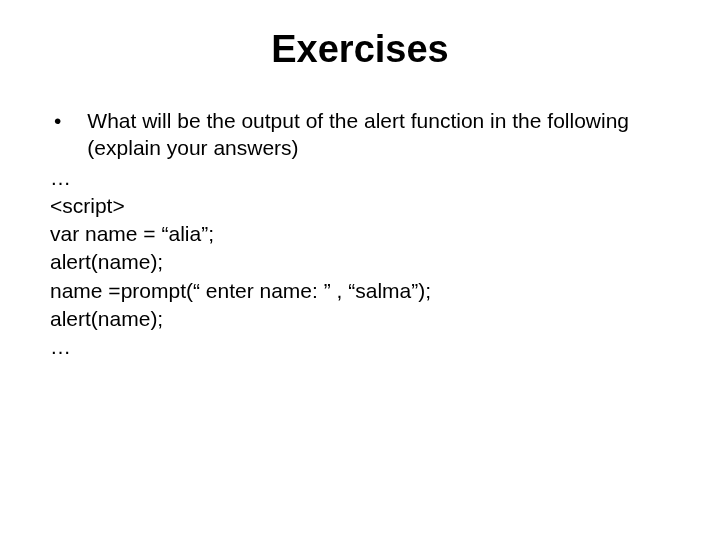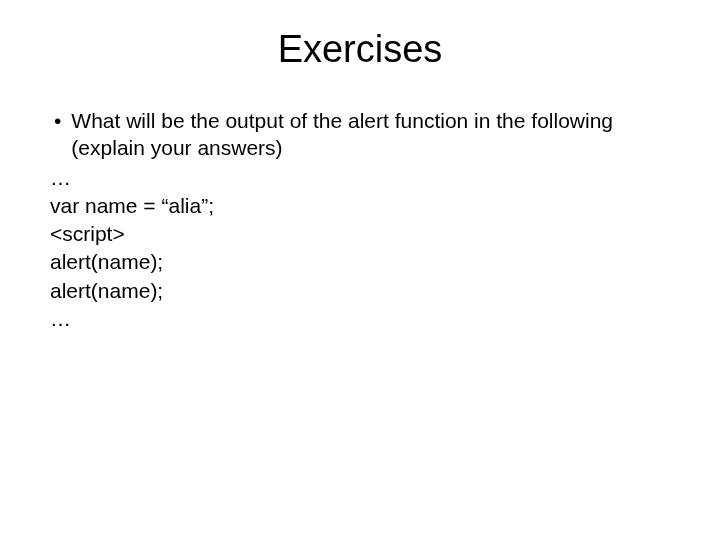--- a/index.html
+++ b/index.html
@@ -16,55 +16,57 @@
       position: relative;
     }
     .slide {
       width: 100%;
       height: 100%;
       padding: 20px 50px;
     }
     .title {
       text-align: center;
       font-size: 38px;
-      font-weight: normal;
+      font-weight: bold;
       margin-top: 8px;
       margin-bottom: 36px;
     }
     .content {
       font-size: 21px;
       line-height: 1.3;
     }
     .bullet-item {
       display: flex;
       margin-bottom: 2px;
     }
     .bullet {
       margin-right: 10px;
       margin-left: 4px;
     }
     .bullet-text {
       flex: 1;
+      margin-left: 16px;
     }
     .code-line {
       margin-left: 0px;
       margin-bottom: 1px;
     }
   </style>
 </head>
 <body>
 
 <div class="slide">
   <h1 class="title">Exercises</h1>
 
   <div class="content">
     <div class="bullet-item">
       <span class="bullet">•</span>
       <span class="bullet-text">What will be the output of the alert function in the following (explain your answers)</span>
     </div>
     <div class="code-line">…</div>
+    <div class="code-line">&lt;script&gt;</div>
     <div class="code-line">var name = “alia”;</div>
-    <div class="code-line">&lt;script&gt;</div>
     <div class="code-line">alert(name);</div>
+    <div class="code-line">name =prompt(“ enter name: ” , “salma”);</div>
     <div class="code-line">alert(name);</div>
     <div class="code-line">…</div>
   </div>
 </div>
 
 </body></html>

